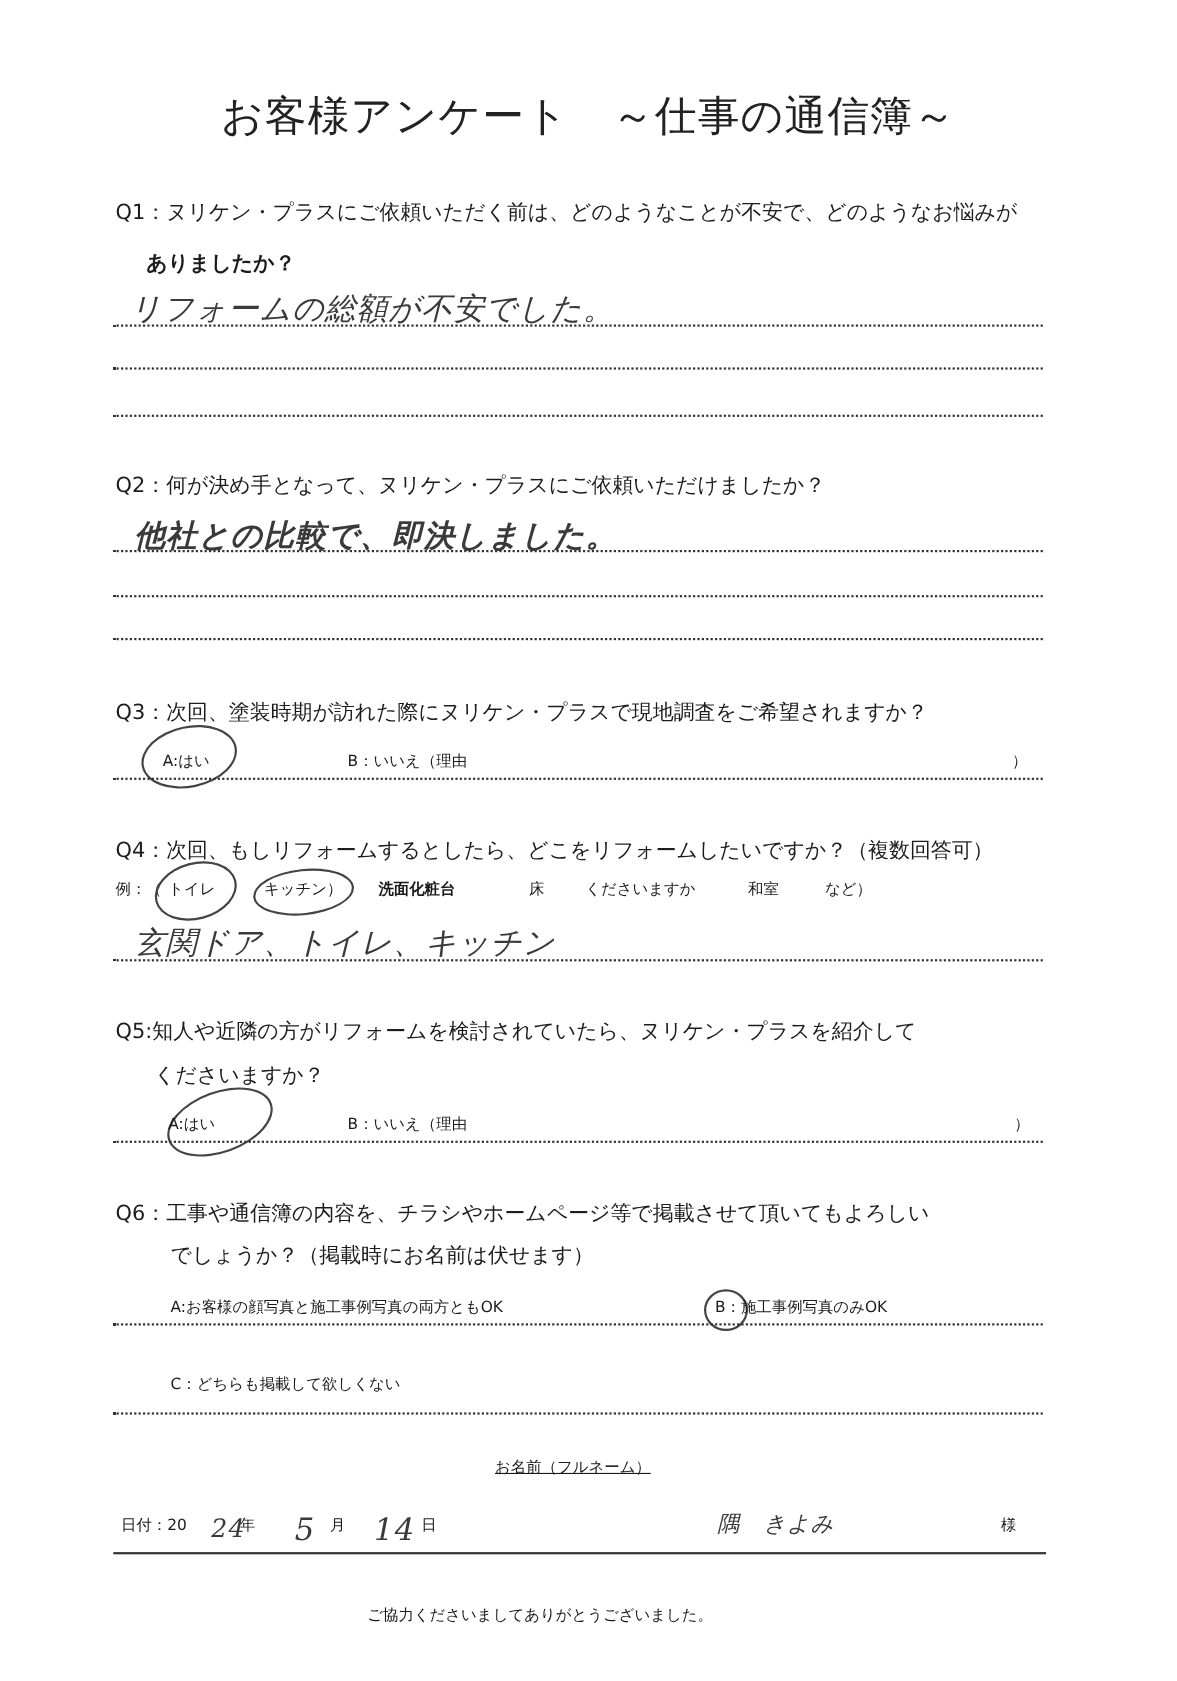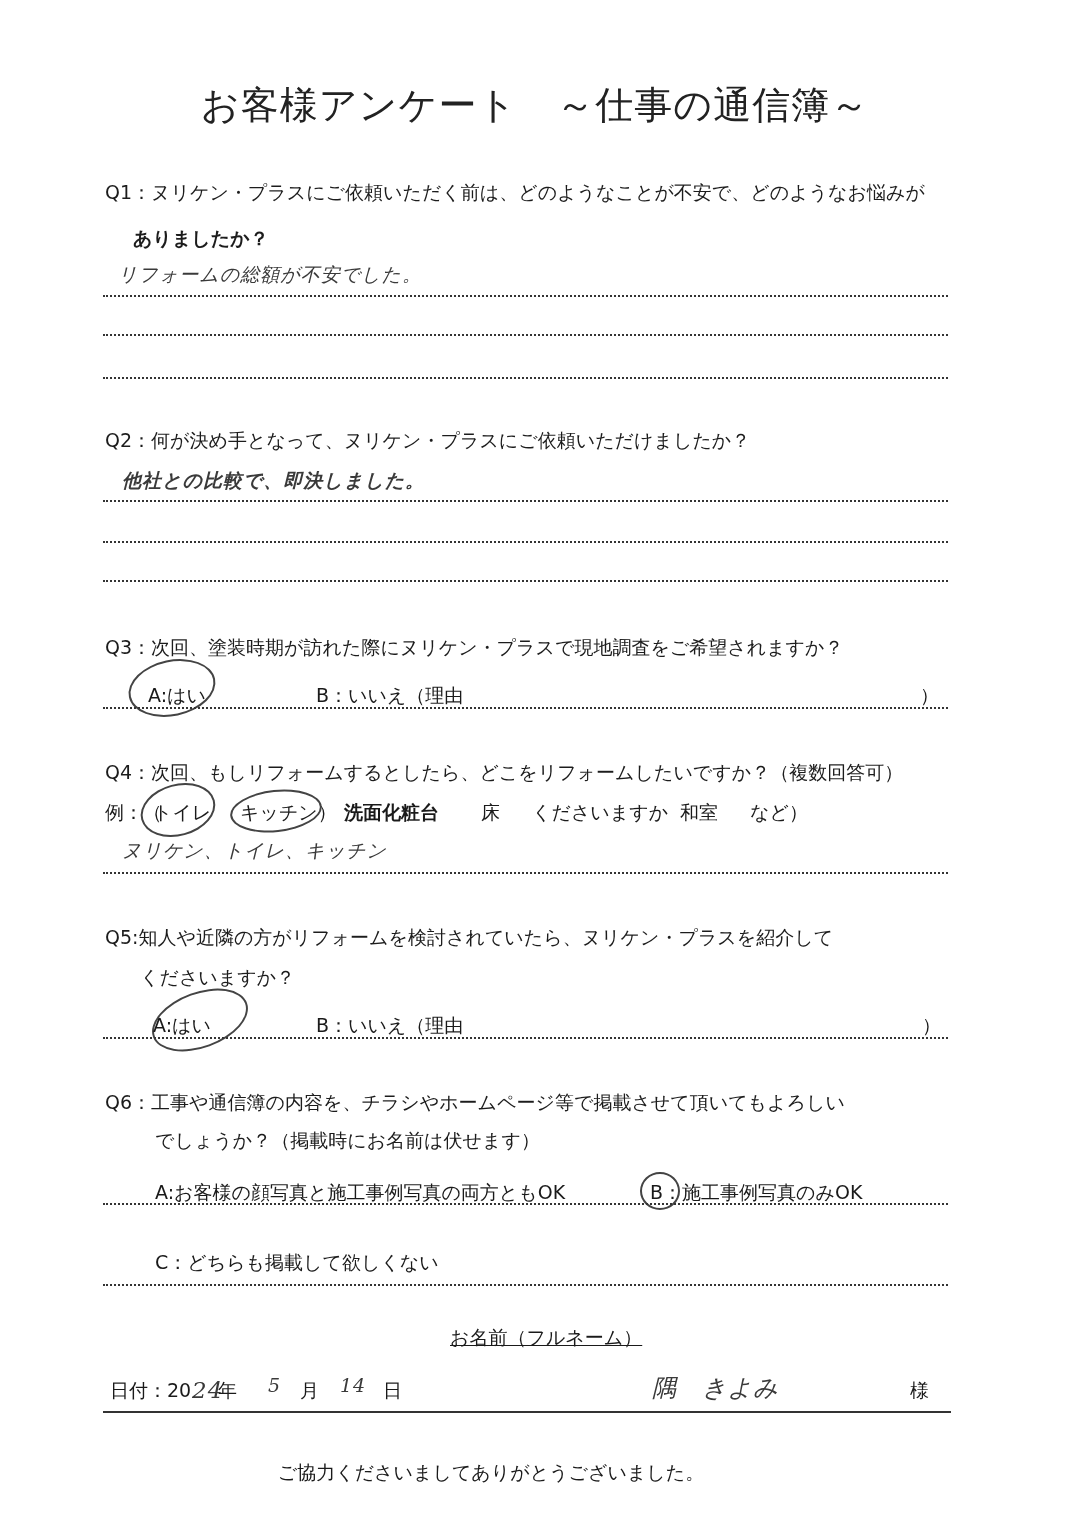--- a/index.html
+++ b/index.html
@@ -1,25 +1,25 @@
 <!DOCTYPE html>
 <html><head>
 <meta charset="utf-8">
 <style>
   html, body { margin: 0; padding: 0; background: #ffffff; }
   body { width: 1070px; height: 1528px; position: relative; overflow: hidden;
          font-family: "DejaVu Sans", "Liberation Sans", sans-serif; color: #1a1a1a; }
   .abs { position: absolute; white-space: nowrap; }
   .title { left: 0; width: 1070px; text-align: center; top: 80px; font-size: 38px; letter-spacing: 1px; color: #222; }
   .q { font-size: 19px; color: #1c1c1c; }
-  .hand { font-family: "DejaVu Serif", serif; font-size: 19px; color: #3a3a3a; font-style: italic; letter-spacing: 1px; }
+  .hand { font-family: "DejaVu Serif", serif; font-size: 28px; color: #3a3a3a; font-style: italic; letter-spacing: 1px; }
   .dots { position: absolute; left: 103px; width: 845px; height: 0; border-top: 2px dotted #333; }
   .solid { position: absolute; left: 103px; width: 848px; height: 0; border-top: 2px solid #333; }
   .circle { position: absolute; border: 2px solid #444; border-radius: 50%; }
-  .opt { font-size: 19px; }
+  .opt { font-size: 14px; }
 </style>
 </head>
 <body>
 
 <div>
 
   <div class="abs title">お客様アンケート　～仕事の通信簿～</div>
 
   <div class="abs q" style="left:105px; top:180px;">Q1：ヌリケン・プラスにご依頼いただく前は、どのようなことが不安で、どのようなお悩みが</div>
   <div class="abs q" style="left:133px; top:226px;font-weight:bold;">ありましたか？</div>
@@ -45,21 +45,21 @@
   <div class="abs opt" style="left:105px; top:800px;">例：（</div>
   <div class="abs opt" style="left:153px; top:800px;">トイレ</div>
   <div class="abs opt" style="left:240px; top:800px;">キッチン）</div>
   <div class="abs opt" style="left:344px; top:800px;font-weight:bold;">洗面化粧台</div>
   <div class="abs opt" style="left:481px; top:800px;">床</div>
   <div class="abs opt" style="left:532px; top:800px;">くださいますか</div>
   <div class="abs opt" style="left:680px; top:800px;">和室</div>
   <div class="abs opt" style="left:750px; top:800px;">など）</div>
   <div class="circle" style="left:140px; top:784px; width:72px; height:48px; transform:rotate(-15deg);"></div>
   <div class="circle" style="left:230px; top:790px; width:88px; height:38px; transform:rotate(-6deg);"></div>
-  <div class="abs hand" style="left:122px; top:838px;">ヌリケン、トイレ、キッチン</div>
+  <div class="abs hand" style="left:122px; top:838px;">玄関ドア、トイレ、キッチン</div>
   <div class="dots" style="top:872px;"></div>
 
   <div class="abs q" style="left:105px; top:925px;">Q5:知人や近隣の方がリフォームを検討されていたら、ヌリケン・プラスを紹介して</div>
   <div class="abs q" style="left:140px; top:965px;">くださいますか？</div>
   <div class="circle" style="left:150px; top:992px; width:96px; height:52px; transform:rotate(-20deg);"></div>
   <div class="abs opt" style="left:153px; top:1013px;">A:はい</div>
   <div class="abs opt" style="left:316px; top:1013px;">B：いいえ（理由</div>
   <div class="abs opt" style="left:922px; top:1013px;">）</div>
   <div class="dots" style="top:1037px;"></div>
 
@@ -73,18 +73,18 @@
   <div class="dots" style="top:1284px;"></div>
 
   <div class="abs opt" style="left:110px; top:1378px;">日付：20</div>
   <div class="abs hand" style="left:192px; top:1377px; font-size:23px;">24</div>
   <div class="abs opt" style="left:218px; top:1378px;">年</div>
   <div class="abs hand" style="left:268px; top:1374px;">5</div>
   <div class="abs opt" style="left:300px; top:1378px;">月</div>
   <div class="abs hand" style="left:340px; top:1374px;">14</div>
   <div class="abs opt" style="left:383px; top:1378px;">日</div>
   <div class="abs opt" style="left:450px; top:1325px;text-decoration:underline;">お名前（フルネーム）</div>
-  <div class="abs hand" style="left:652px; top:1372px; font-size:24px;">隅　きよみ</div>
+  <div class="abs hand" style="left:652px; top:1372px; font-size:20px;">隅　きよみ</div>
   <div class="abs opt" style="left:910px; top:1378px;">様</div>
   <div class="solid" style="top:1411px;"></div>
 
   <div class="abs opt" style="left:0; width:982px; text-align:center; top:1460px;">ご協力くださいましてありがとうございました。</div>
 </div>
 
 </body></html>

